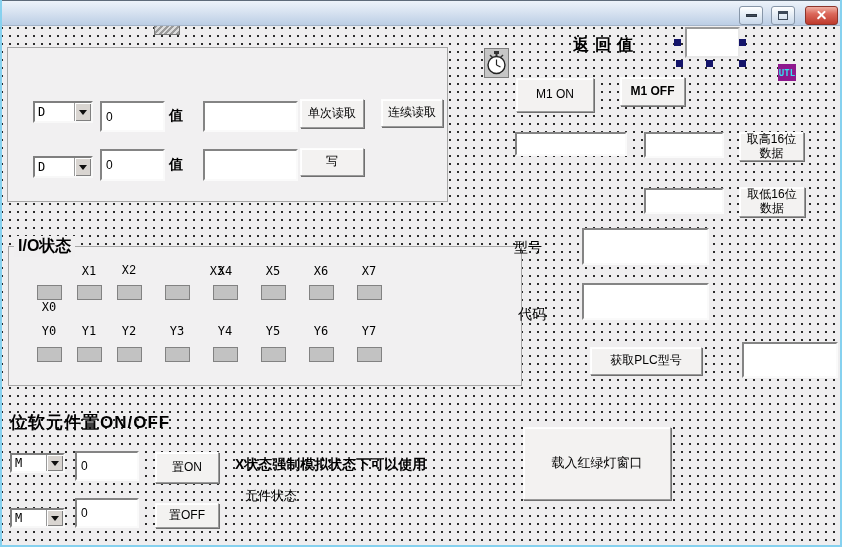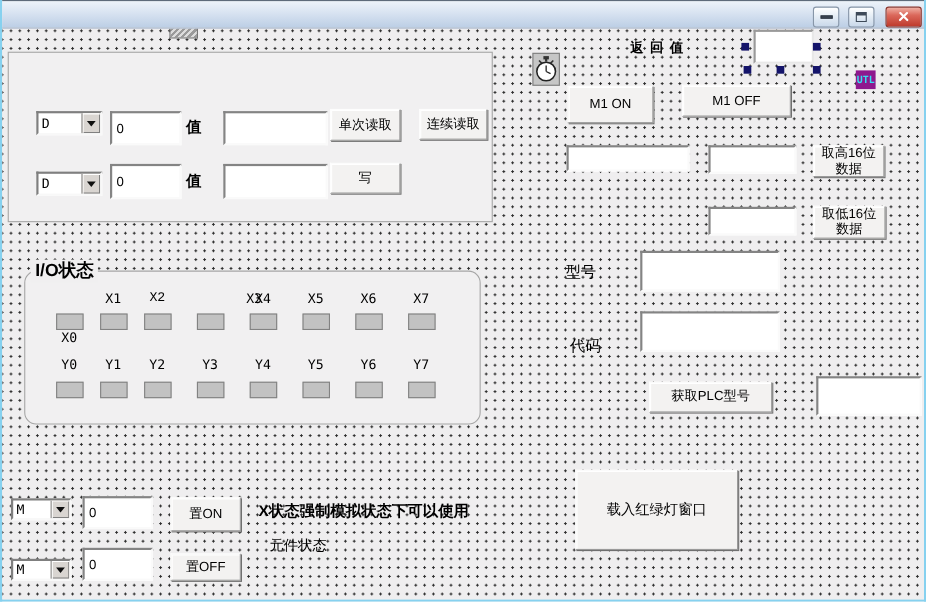--- a/index.html
+++ b/index.html
@@ -88,21 +88,21 @@
         <span class="cbtn">
             <span class="tri"></span>
           </span>
       </div>
       <input class="txt" style="left: 92px; top: 101px; width: 65px; height: 32px;" value="0">
       <span class="lbl bold" style="left:161px;top:108px;">值</span>
       <input class="txt" style="left: 195px; top: 101px; width: 95px; height: 32px;" value="">
       <button class="btn" style="left:292px;top:100px;width:64px;height:28px;">写</button>
     </div>
 
-    <div class="gbox" style="left:20px;top:220px;width:415px;height:140px;border-radius:11px;">
+    <div class="gbox" style="left:6px;top:220px;width:514px;height:140px;">
       <span class="gtitle" style="left:5px;font-size:16px;">I/O状态</span>
 
       <span class="iolbl" style="left:25px;top:17px;margin-top:36px;">X0</span>
       <span class="iolbl" style="left:65px;top:17px;">X1</span>
       <span class="iolbl" style="left:105px;top:17px;font-family:Liberation Mono, monospace;">X2</span>
       <span class="iolbl" style="left:153px;top:17px;margin-left:40px;">X3</span>
       <span class="iolbl" style="left:201px;top:17px;">X4</span>
       <span class="iolbl" style="left:249px;top:17px;">X5</span>
       <span class="iolbl" style="left:297px;top:17px;">X6</span>
       <span class="iolbl" style="left:345px;top:17px;">X7</span>
@@ -128,20 +128,21 @@
       <span class="led" style="left:28px;top:100px;"></span>
       <span class="led" style="left:68px;top:100px;"></span>
       <span class="led" style="left:108px;top:100px;"></span>
       <span class="led" style="left:156px;top:100px;"></span>
       <span class="led" style="left:204px;top:100px;"></span>
       <span class="led" style="left:252px;top:100px;"></span>
       <span class="led" style="left:300px;top:100px;"></span>
       <span class="led" style="left:348px;top:100px;"></span>
     </div>
 
+    <span class="lbl bold" style="left:8px;top:385px;font-size:17px;letter-spacing:1px;">位软元件置ON/OFF</span>
 
     <div class="combo" style="left:8px;top:427px;width:55px;height:20px;">
       <span class="cval">M</span>
       <span class="cbtn">
           <span class="tri"></span>
         </span>
     </div>
     <input class="txt" style="left: 73px; top: 425px; width: 64px; height: 30px;" value="0">
     <button class="btn" style="left:153px;top:426px;width:64px;height:31px;">置ON</button>
 
@@ -162,33 +163,33 @@
         <rect x="8" y="1" width="5" height="3" fill="#333"></rect>
         <rect x="9.5" y="3" width="2" height="3" fill="#333"></rect>
         <line x1="4" y1="5" x2="7" y2="8" stroke="#333" stroke-width="1.5"></line>
         <line x1="17" y1="5" x2="14" y2="8" stroke="#333" stroke-width="1.5"></line>
         <circle cx="10.5" cy="15" r="8.5" fill="#fff" stroke="#222" stroke-width="1.4"></circle>
         <line x1="10.5" y1="15" x2="10.5" y2="9.5" stroke="#222" stroke-width="1.2"></line>
         <line x1="10.5" y1="15" x2="14.5" y2="17" stroke="#222" stroke-width="1.2"></line>
       </svg>
     </div>
 
-    <span class="lbl bold" style="left:571px;top:9px;font-size:12px;letter-spacing:6px;">返回值</span>
+    <span class="lbl bold" style="left:571px;top:9px;font-size:16px;letter-spacing:6px;">返回值</span>
     <input class="txt" style="left: 683px; top: 1px; width: 55px; height: 31px; border-color: rgb(154, 154, 154) rgb(232, 232, 232) rgb(232, 232, 232) rgb(154, 154, 154);" value="">
 
     <span class="handle" style="left:672px;top:13px;"></span>
     <span class="handle" style="left:737px;top:13px;"></span>
     <span class="handle" style="left:674px;top:34px;"></span>
     <span class="handle" style="left:704px;top:34px;"></span>
     <span class="handle" style="left:737px;top:34px;"></span>
 
     <span class="utl" style="left:776px;top:38px;width:18px;height:17px;background:#8E188E;color:#35E0F0;">UTL</span>
 
     <button class="btn" style="left:514px;top:52px;width:78px;height:34px;">M1 ON</button>
-    <button class="btn" style="left:618px;top:51px;width:99px;height:29px;">M1 OFF</button>
+    <button class="btn" style="left:618px;top:51px;width:65px;height:29px;font-weight:bold;">M1 OFF</button>
 
     <input class="txt" style="left: 513px; top: 106px; width: 112px; height: 24px;" value="">
     <input class="txt" style="left: 642px; top: 106px; width: 80px; height: 26px;" value="">
     <button class="btn" style="left:737px;top:106px;width:65px;height:29px;">
       <span>取高16位</span>
       <span>数据</span>
     </button>
 
     <input class="txt" style="left: 642px; top: 162px; width: 80px; height: 26px;" value="">
     <button class="btn" style="left:737px;top:161px;width:66px;height:30px;">

